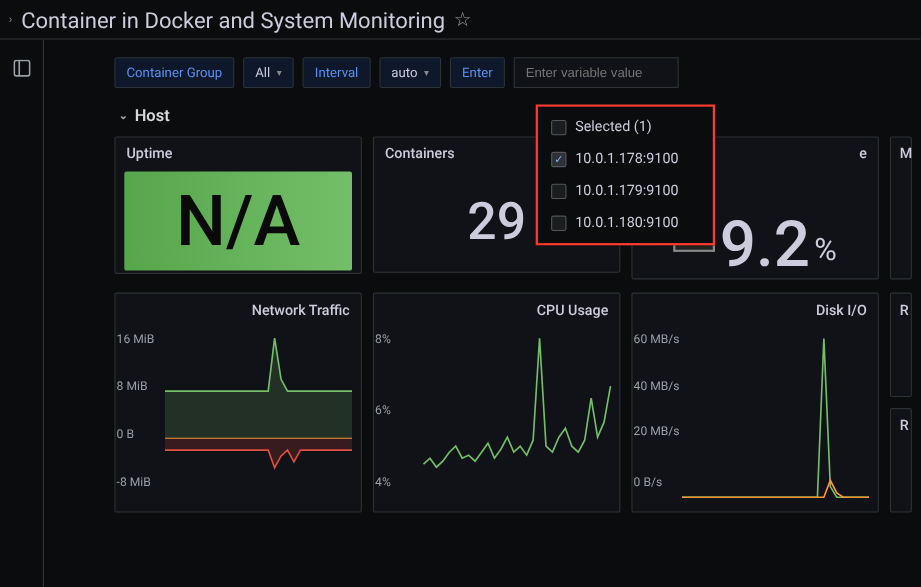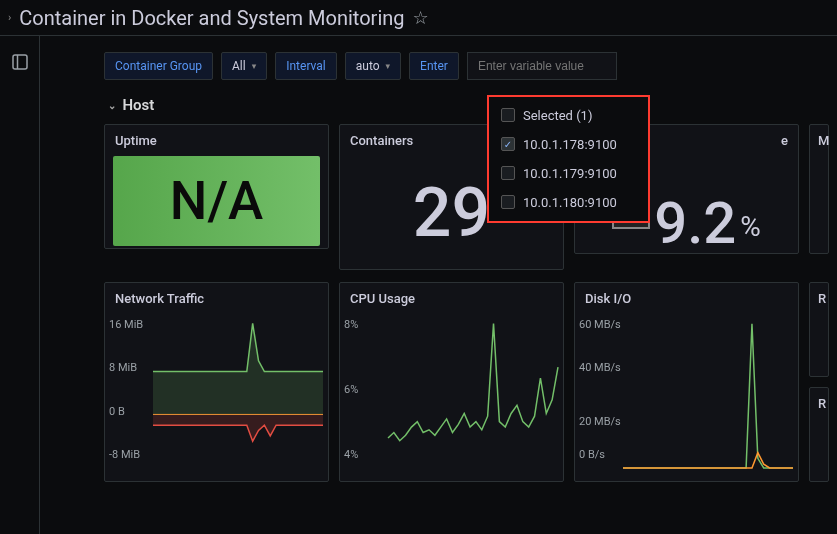--- a/index.html
+++ b/index.html
@@ -103,57 +103,57 @@
       font-weight: 500;
     }
     .uptime { width: 225px; height: 125px; }
     .uptime-body {
       margin: 0 8px 8px;
       height: 90px;
       background: linear-gradient(90deg, #56a64b, #73bf69);
       display: flex;
       align-items: center;
       justify-content: center;
-      font-size: 53px;
+      font-size: 64px;
       font-weight: 500;
       color: #0a0a0a;
       border-radius: 2px;
     }
-    .containers { width: 225px; height: 146px; display:flex; flex-direction:column; }
+    .containers { width: 225px; height: 124px; display:flex; flex-direction:column; }
     .bignum {
       flex:1;
       display:flex; align-items:center; justify-content:center;
-      font-size: 68px; font-weight: 500; color: #ccccdc;
+      font-size: 47px; font-weight: 500; color: #ccccdc;
     }
     .memp { width: 225px; height: 130px; display:flex; flex-direction:column; position:relative; }
     .memp-body { flex:1; display:flex; align-items:center; justify-content:center; gap:4px; }
     .memp-body .box { width:38px; height:44px; border:2px solid #888; background:#222; }
     .memp-body .val { font-size: 58px; font-weight:500; color:#ccccdc;margin-top:33px; }
     .memp-body .pct { font-size: 28px; color:#ccccdc; align-self:flex-end; margin-bottom:14px; }
     .extra { width: 20px; height: 130px; }
     .extra-title { padding:8px 8px; font-weight:500; }
 
-    .chartpanel { width: 225px; height: 200px; display:flex; flex-direction:column; }
+    .chartpanel { width: 225px; height: 200px; display:flex; flex-direction:column;align-items:flex-end; }
     .chartwrap { flex:1; position:relative; padding: 4px 8px 8px 48px; }
     .ylabel { position:absolute; left:4px; font-size:11px; color:#9aa0a6; transform:translateY(-50%); }
     .narrow { width:20px; height:200px; }
 
     .dropdown {
       position: absolute;
       top: 95px;
       left: 487px;
       width: 163px;
       background: #0b0c0e;
       border: 2px solid #ff3b30;
       padding: 4px 0;
       z-index: 100;
     }
     .dd-item {
       display: flex;
-      align-items: flex-start;
+      align-items: flex-end;
       gap: 8px;
       padding: 7px 12px;
       font-size: 13px;
       color: #ccccdc;
       cursor: pointer;
     }
     .dd-check {
       width: 14px; height: 14px;
       border: 1px solid #555;
       background: #1a1d21;
@@ -237,21 +237,21 @@
           </svg></div>
     </div>
     <div class="panel chartpanel">
       <div class="panel-title">CPU Usage</div>
       <div class="chartwrap"><div class="ylabel" style="top: 10px;">8%</div><div class="ylabel" style="top: 75px;">6%</div><div class="ylabel" style="top: 140px;">4%</div><svg width="170" height="150" viewBox="0 0 170 150" style="overflow: visible;">
             <polyline points="0,120.00000000000001 5.862068965517241,114.54545454545455 11.724137931034482,122.72727272727272 17.586206896551722,117.27272727272727 23.448275862068964,109.0909090909091 29.31034482758621,103.63636363636363 35.172413793103445,114.54545454545455 41.03448275862069,111.81818181818181 46.89655172413793,117.27272727272727 52.758620689655174,109.0909090909091 58.62068965517242,100.90909090909092 64.48275862068965,114.54545454545455 70.34482758620689,106.36363636363637 76.20689655172414,95.45454545454545 82.06896551724138,109.0909090909091 87.93103448275863,103.63636363636363 93.79310344827586,111.81818181818181 99.6551724137931,98.18181818181817 105.51724137931035,5.454545454545439 111.37931034482759,103.63636363636363 117.24137931034484,109.0909090909091 123.10344827586206,95.45454545454545 128.9655172413793,87.27272727272728 134.82758620689657,103.63636363636363 140.68965517241378,109.0909090909091 146.55172413793102,98.18181818181817 152.41379310344828,60 158.27586206896552,95.45454545454545 164.13793103448276,81.81818181818183 170,49.09090909090909" fill="none" stroke="#73bf69" stroke-width="1.5"></polyline>
           </svg></div>
     </div>
     <div class="panel chartpanel">
       <div class="panel-title">Disk I/O</div>
-      <div class="chartwrap"><div class="ylabel" style="top: 10px;">60 MB/s</div><div class="ylabel" style="top: 53.3333px;">40 MB/s</div><div class="ylabel" style="top: 107px;">20 MB/s</div><div class="ylabel" style="top: 140px;">0 B/s</div><svg width="170" height="150" viewBox="0 0 170 150" style="overflow: visible;">
+      <div class="chartwrap"><div class="ylabel" style="top: 10px;">60 MB/s</div><div class="ylabel" style="top: 53.3333px;">40 MB/s</div><div class="ylabel" style="top: 94px;">20 MB/s</div><div class="ylabel" style="top: 140px;">0 B/s</div><svg width="170" height="150" viewBox="0 0 170 150" style="overflow: visible;">
             <polyline points="0,150 5.862068965517241,150 11.724137931034482,150 17.586206896551722,150 23.448275862068964,150 29.31034482758621,150 35.172413793103445,150 41.03448275862069,150 46.89655172413793,150 52.758620689655174,150 58.62068965517242,150 64.48275862068965,150 70.34482758620689,150 76.20689655172414,150 82.06896551724138,150 87.93103448275863,150 93.79310344827586,150 99.6551724137931,150 105.51724137931035,150 111.37931034482759,150 117.24137931034484,150 123.10344827586206,150 128.9655172413793,5.769230769230774 134.82758620689657,140.3846153846154 140.68965517241378,150 146.55172413793102,150 152.41379310344828,150 158.27586206896552,150 164.13793103448276,150 170,150" fill="none" stroke="#73bf69" stroke-width="1.5"></polyline>
             <polyline points="0,150 5.862068965517241,150 11.724137931034482,150 17.586206896551722,150 23.448275862068964,150 29.31034482758621,150 35.172413793103445,150 41.03448275862069,150 46.89655172413793,150 52.758620689655174,150 58.62068965517242,150 64.48275862068965,150 70.34482758620689,150 76.20689655172414,150 82.06896551724138,150 87.93103448275863,150 93.79310344827586,150 99.6551724137931,150 105.51724137931035,150 111.37931034482759,150 117.24137931034484,150 123.10344827586206,150 128.9655172413793,150 134.82758620689657,134.6153846153846 140.68965517241378,146.15384615384616 146.55172413793102,150 152.41379310344828,150 158.27586206896552,150 164.13793103448276,150 170,150" fill="none" stroke="#ff9830" stroke-width="1.5"></polyline>
           </svg></div>
     </div>
     <div style="display:flex; flex-direction:column; gap:10px;">
       <div class="panel narrow" style="height:95px;">
         <div class="extra-title">R</div>
       </div>
       <div class="panel narrow" style="height:95px;">
         <div class="extra-title">R</div>

